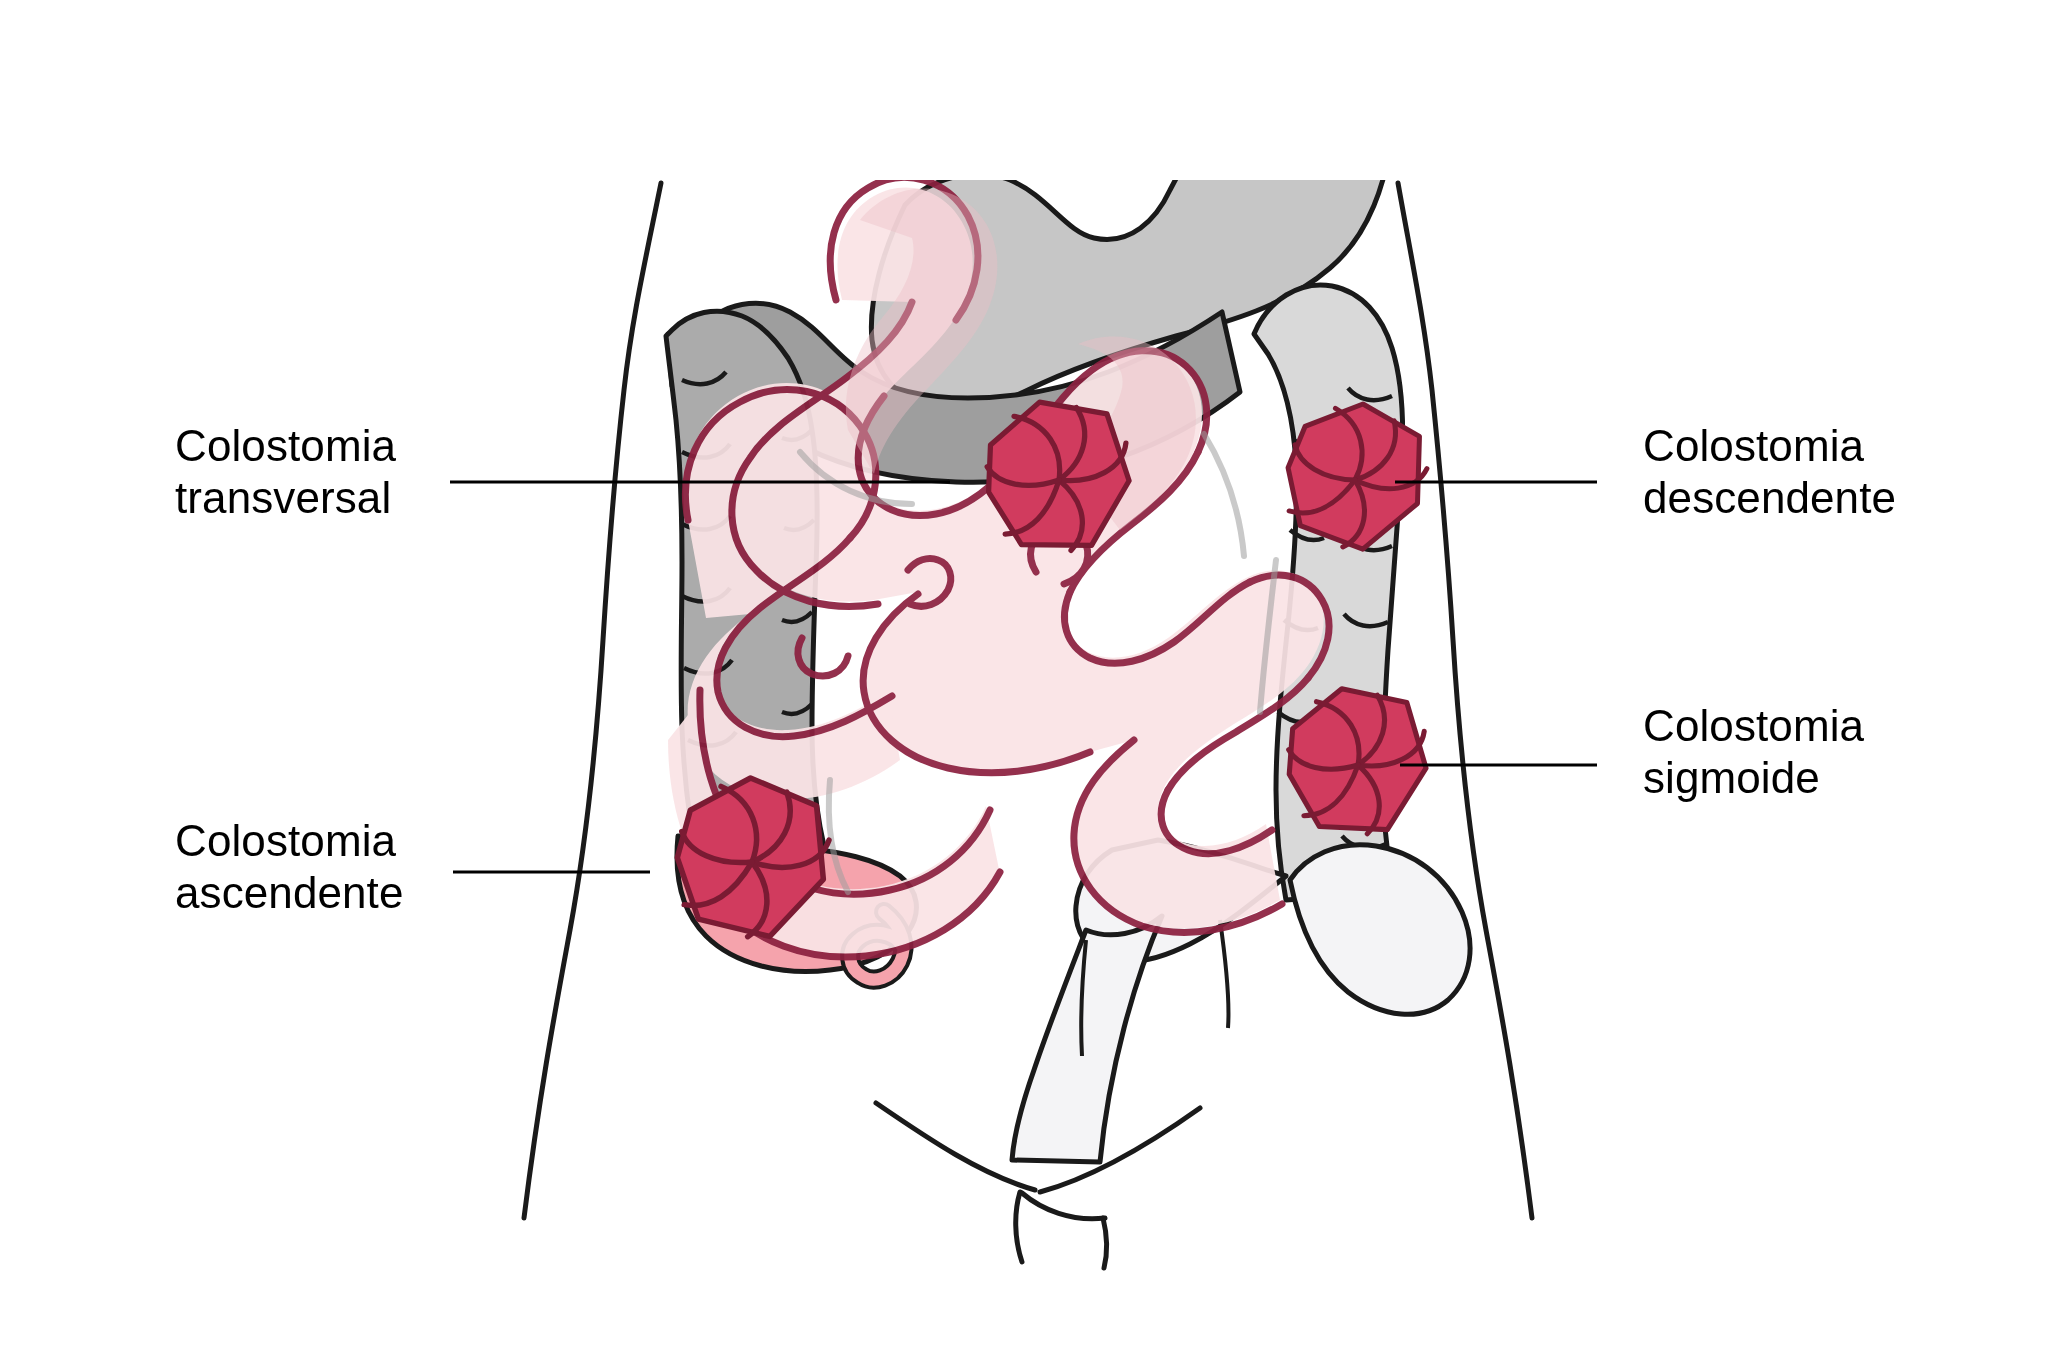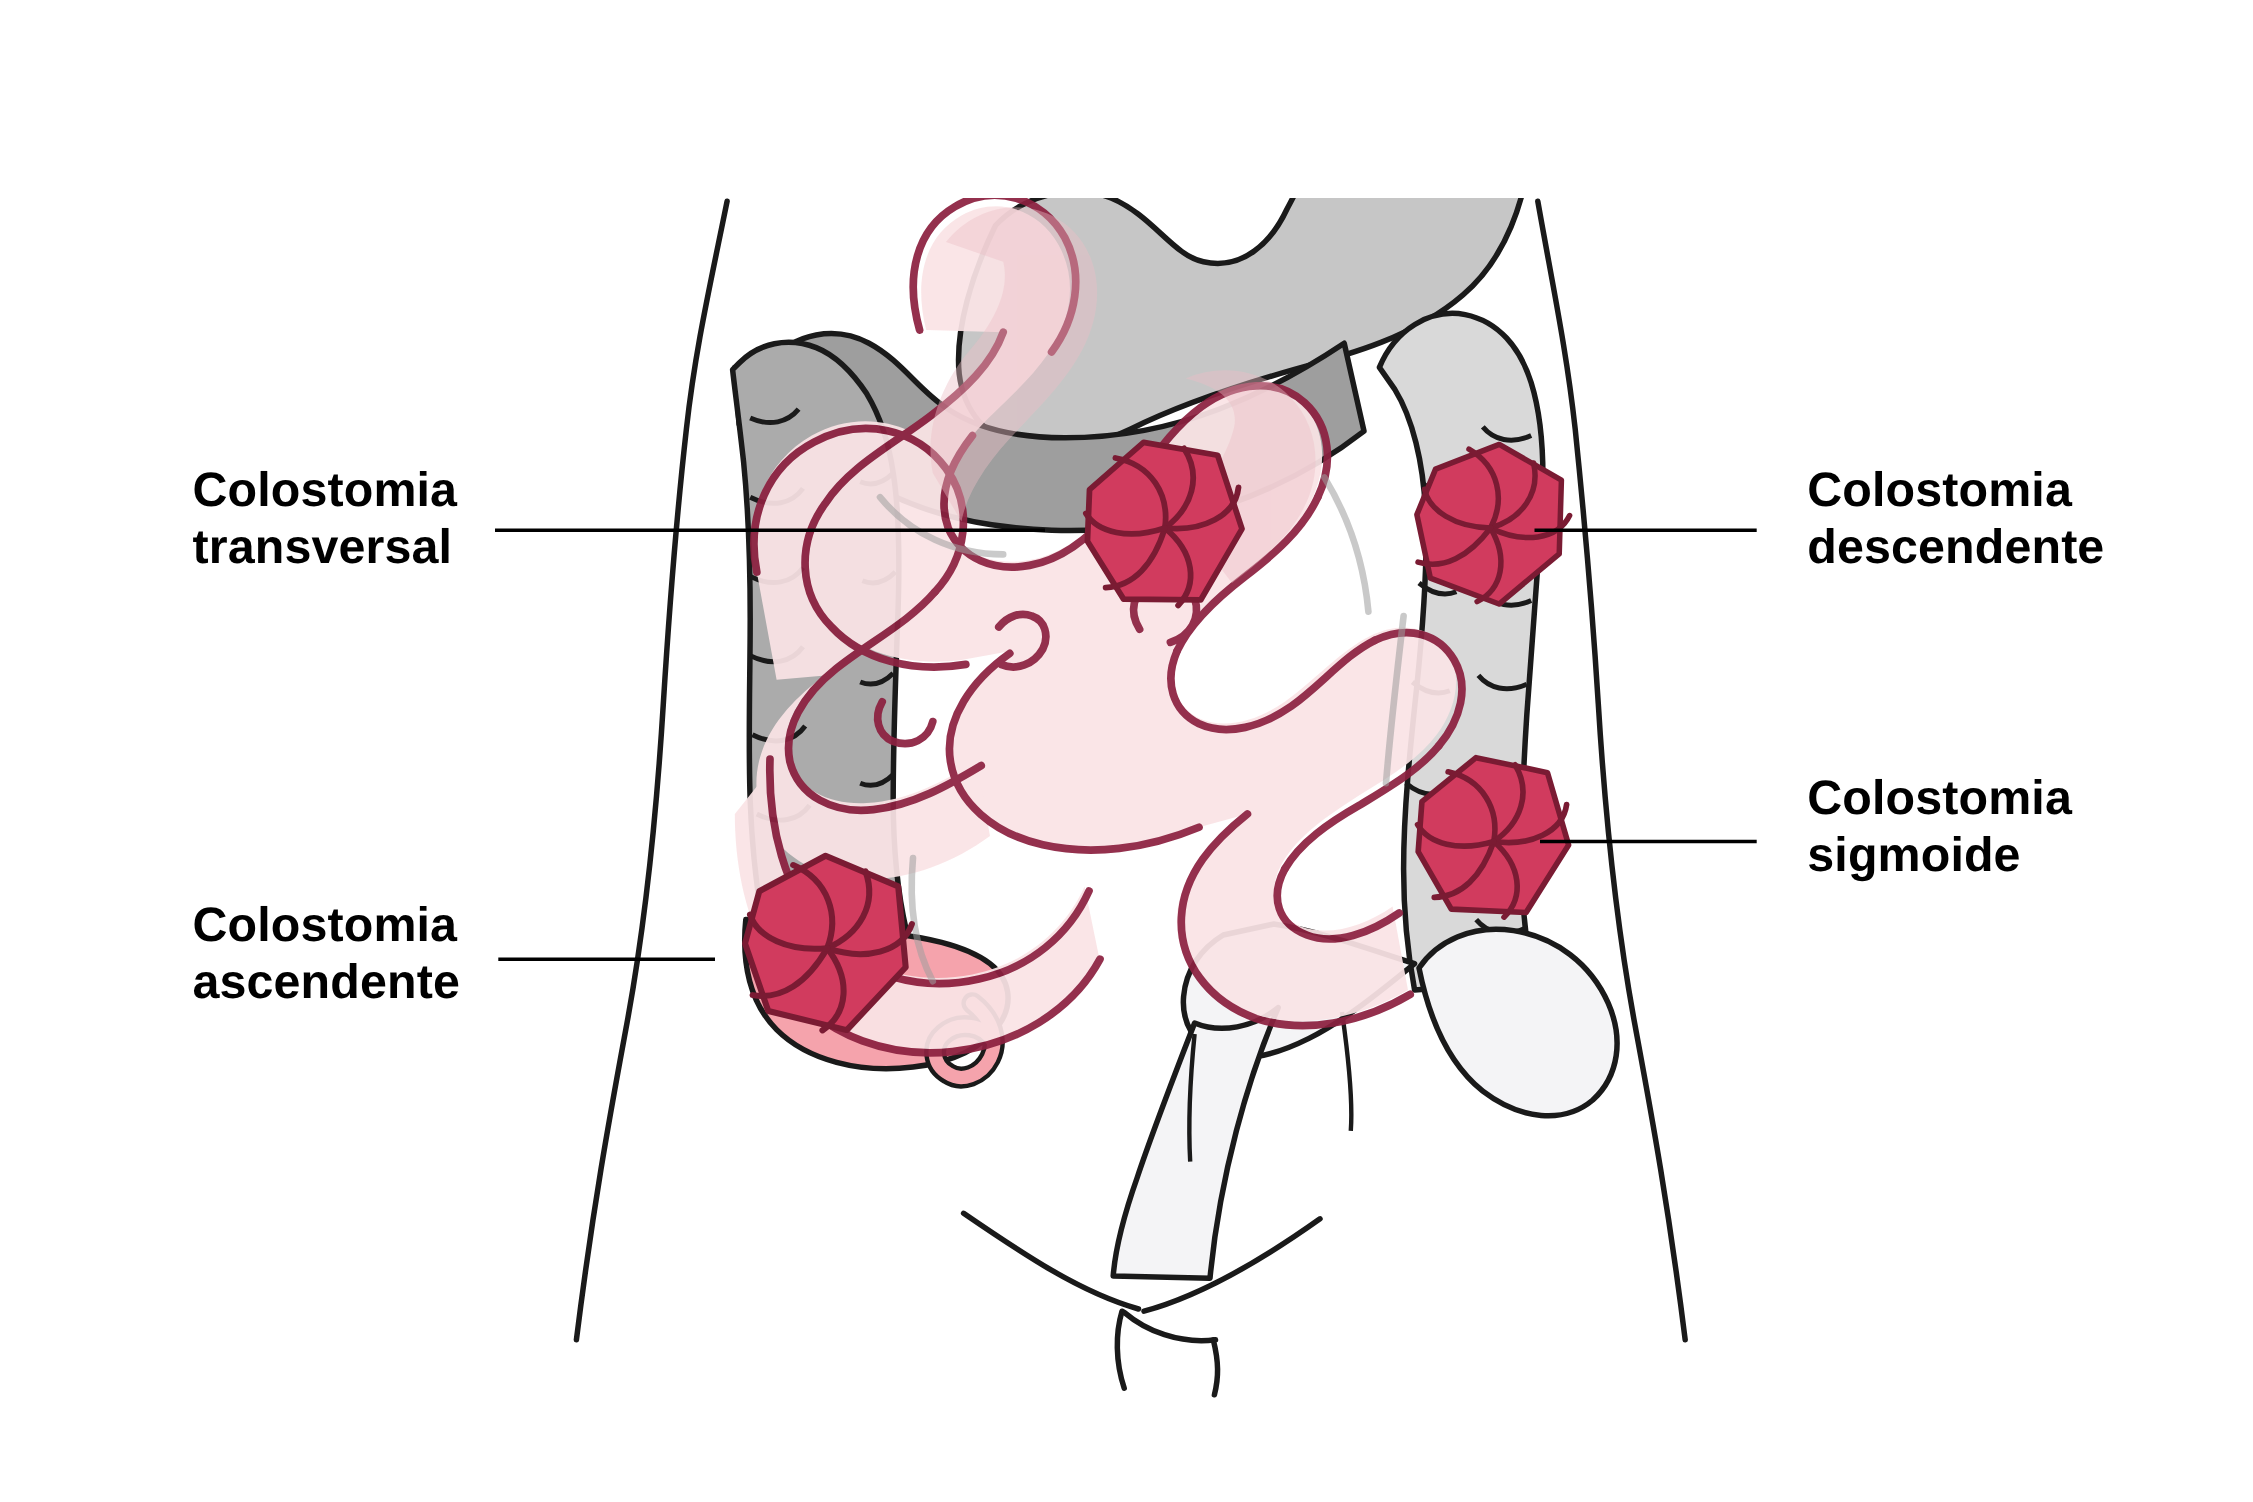--- a/index.html
+++ b/index.html
@@ -2,21 +2,21 @@
 <html><head>
 <meta charset="utf-8">
 <title>Colostomia</title>
 <style>
   html,body{margin:0;padding:0;background:#ffffff;}
   body{
     width:2048px;height:1365px;
     font-family:"Liberation Sans","DejaVu Sans",sans-serif;
     overflow:hidden;position:relative;
   }
-  #stage{position:absolute;inset:0;width:1848px;height:1365px;font-weight:bold;}
+  #stage{position:absolute;inset:0;width:1848px;height:1365px;}
   svg#fig{position:absolute;left:0;top:0;width:2048px;height:1365px;display:block;}
 
   .lbl{
     position:absolute;
     font-size:44px;
     line-height:1.18;
     color:#000000;
     white-space:pre-line;
     letter-spacing:0.1px;
   }

